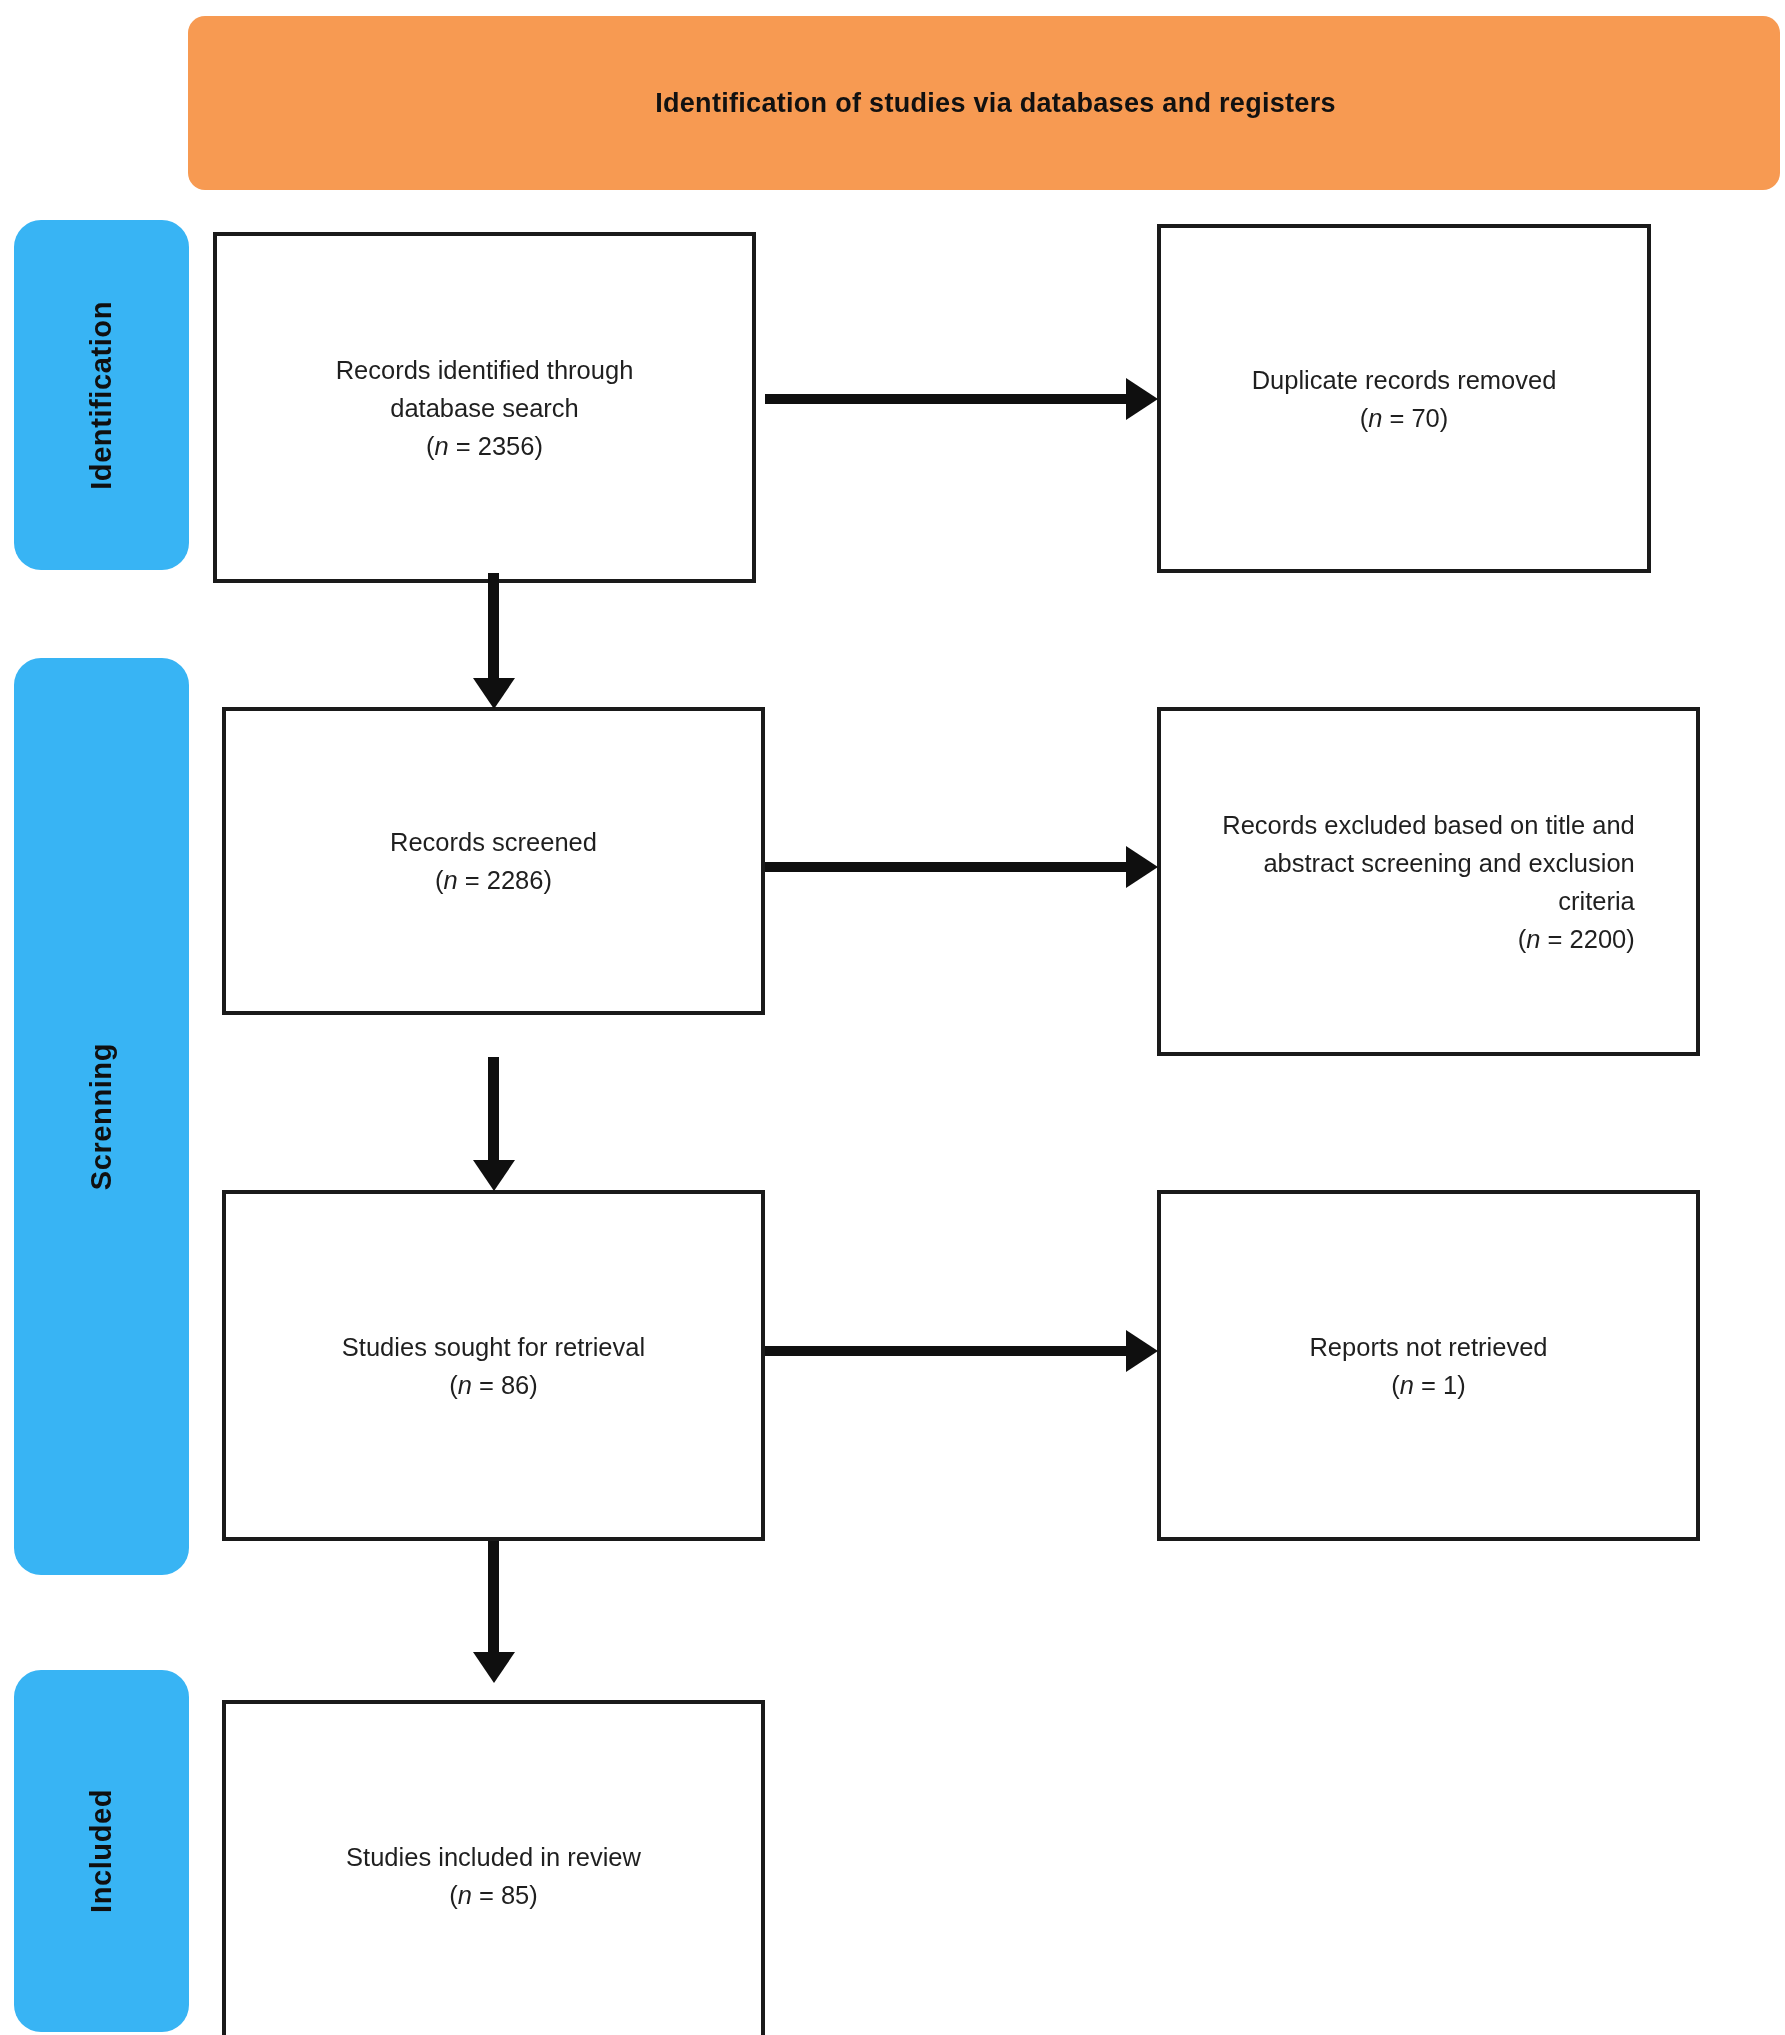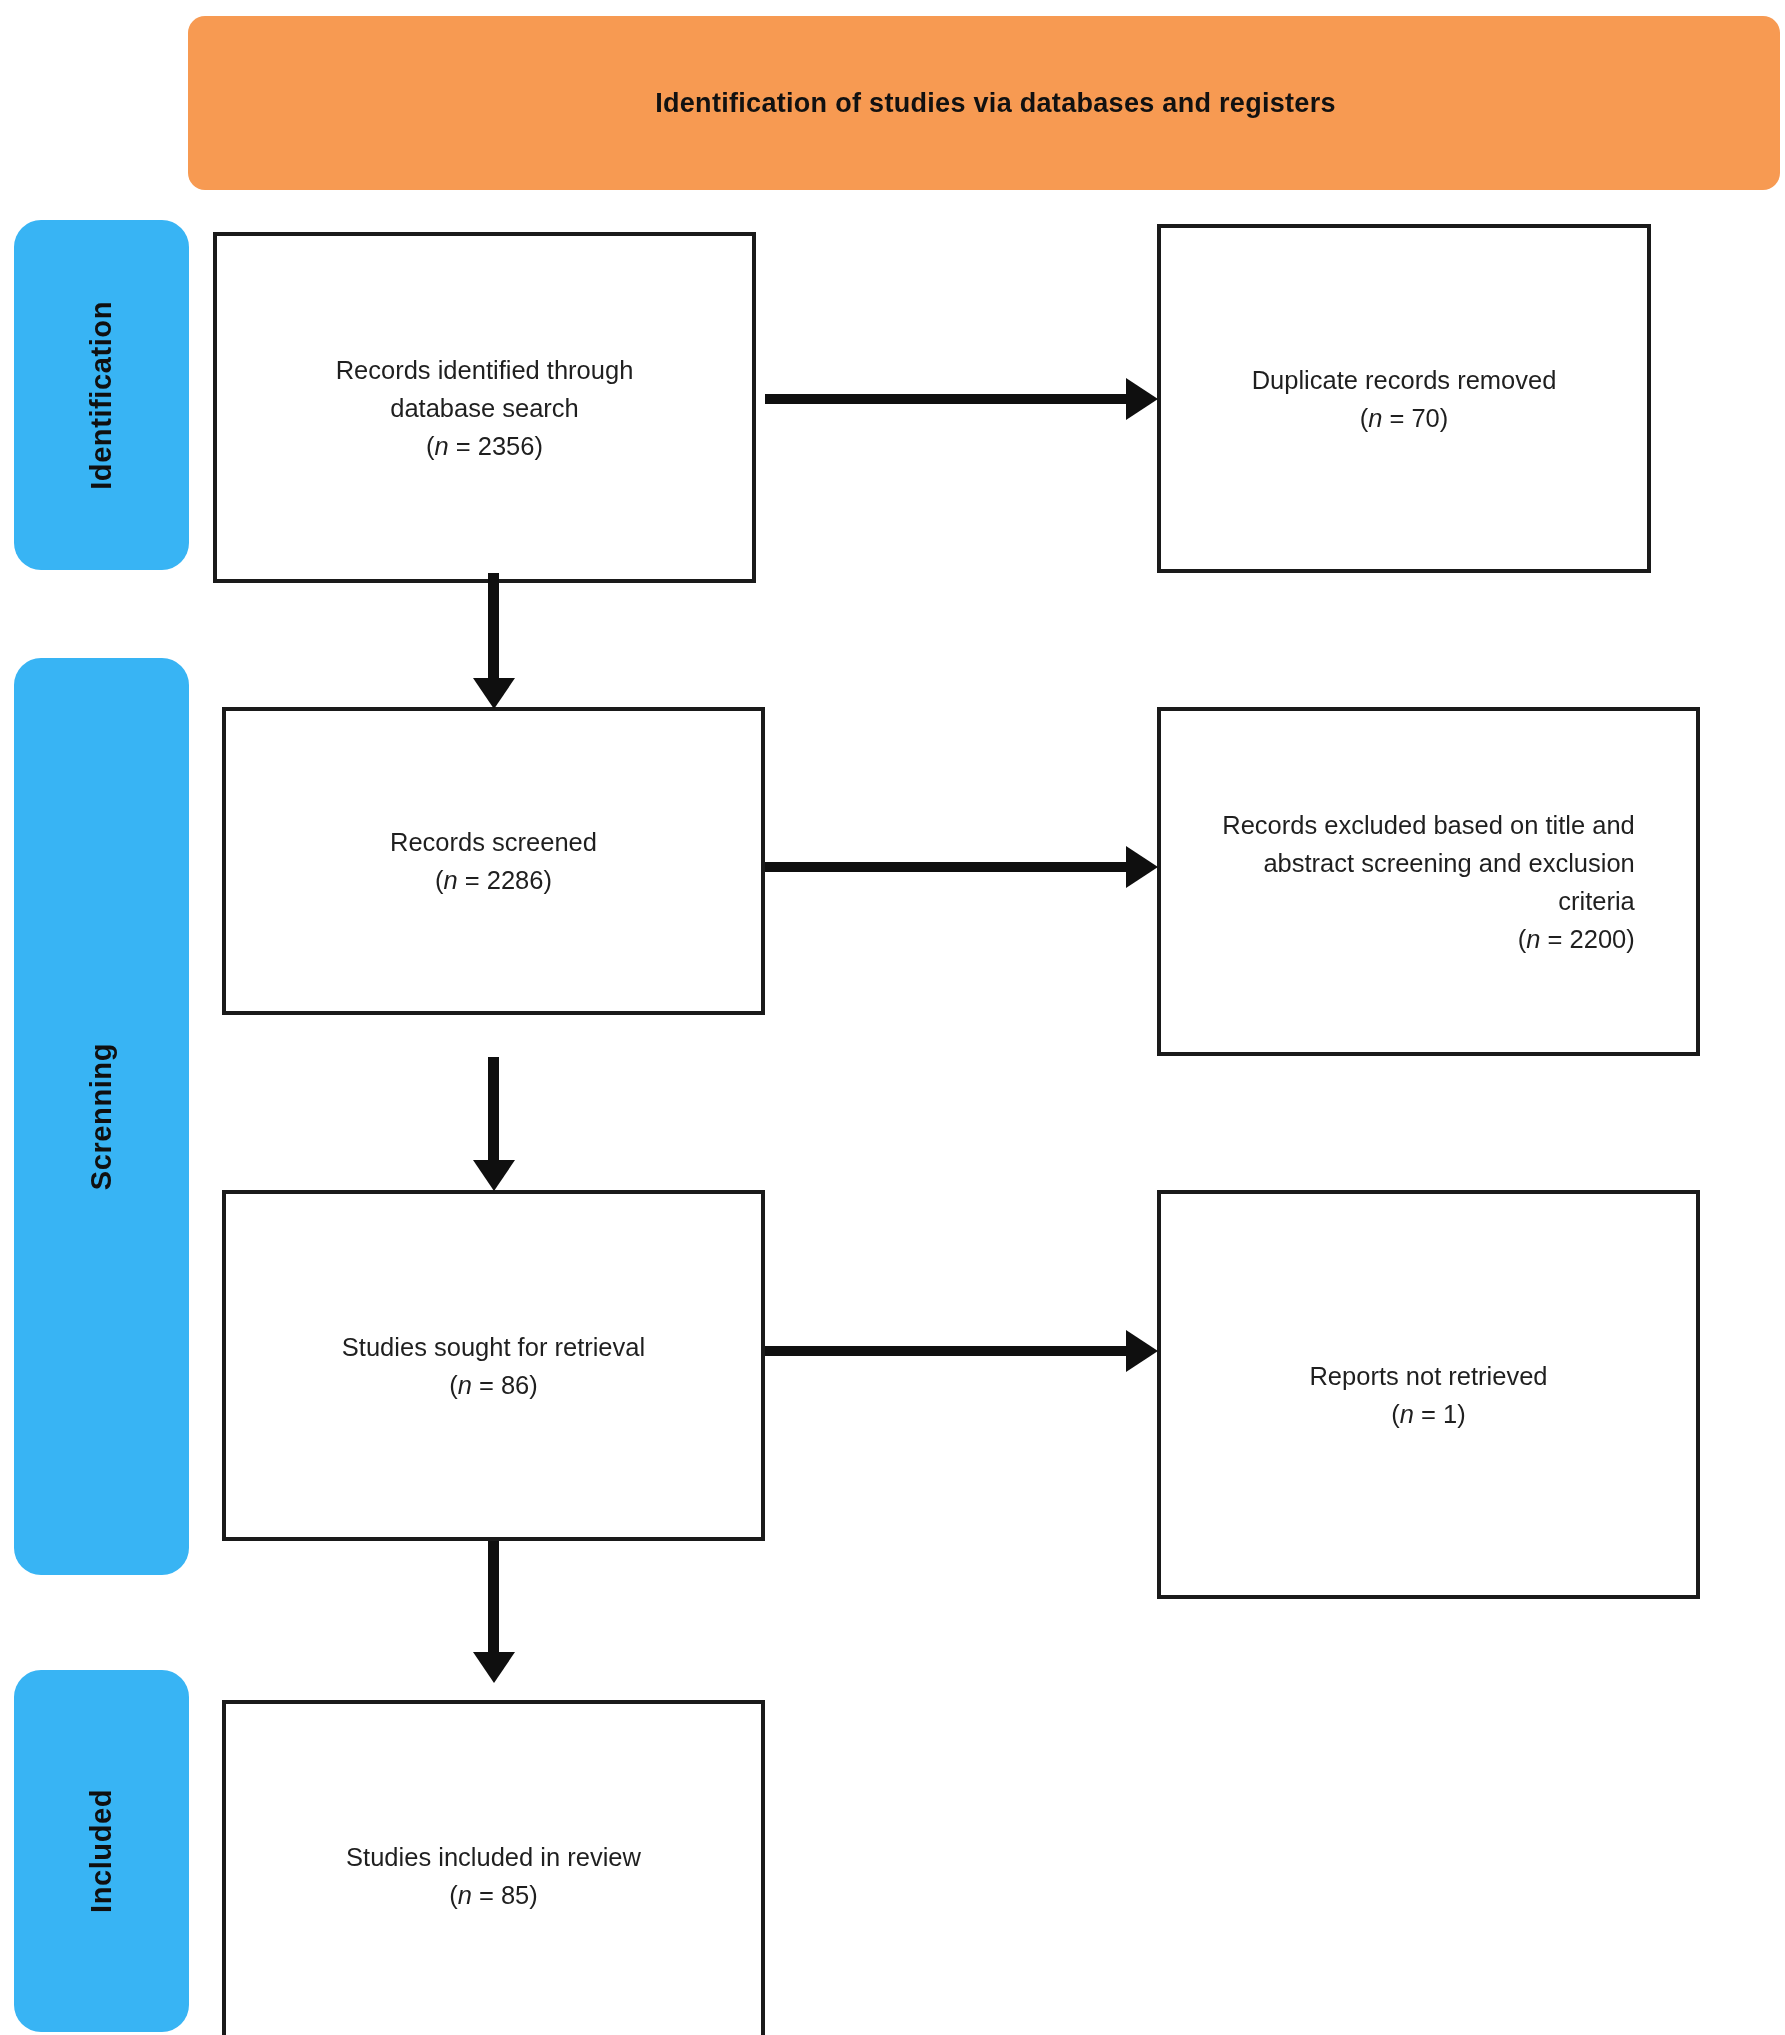--- a/index.html
+++ b/index.html
@@ -20,21 +20,21 @@
   .vtext{writing-mode:vertical-rl;transform:rotate(180deg);font-size:29px;font-weight:bold;color:#101010;letter-spacing:0.6px;}
 
   
   .box{position:absolute;background:#ffffff;border:4px solid #1a1a1a;box-sizing:border-box;
        display:flex;align-items:center;justify-content:center;text-align:center;}
   .box-a{left:213px;top:224px;width:543px;height:351px;margin-top:8px;}
   .box-b{left:1149px;top:224px;width:494px;height:349px;margin-left:8px;}
   .box-c{left:222px;top:707px;width:543px;height:308px;}
   .box-d{left:1157px;top:707px;width:543px;height:349px;text-align:right;}
   .box-e{left:222px;top:1190px;width:543px;height:351px;}
-  .box-f{left:1157px;top:1190px;width:543px;height:409px;}
+  .box-f{left:1157px;top:1190px;width:543px;height:351px;}
   .box-g{left:222px;top:1681px;width:543px;height:352px;margin-top:19px;}
   .box-text{font-size:25.5px;line-height:38px;color:#1f1f1f;padding:0 17px;}
   .line{display:block;}
   .count-line{display:block;}
   .count-line i{font-style:italic;}
 
   
   .hline{position:absolute;height:10.2px;background:#0f0f0f;}
   .vline{position:absolute;width:10.8px;background:#0f0f0f;}
   .head-right{position:absolute;width:0;height:0;

